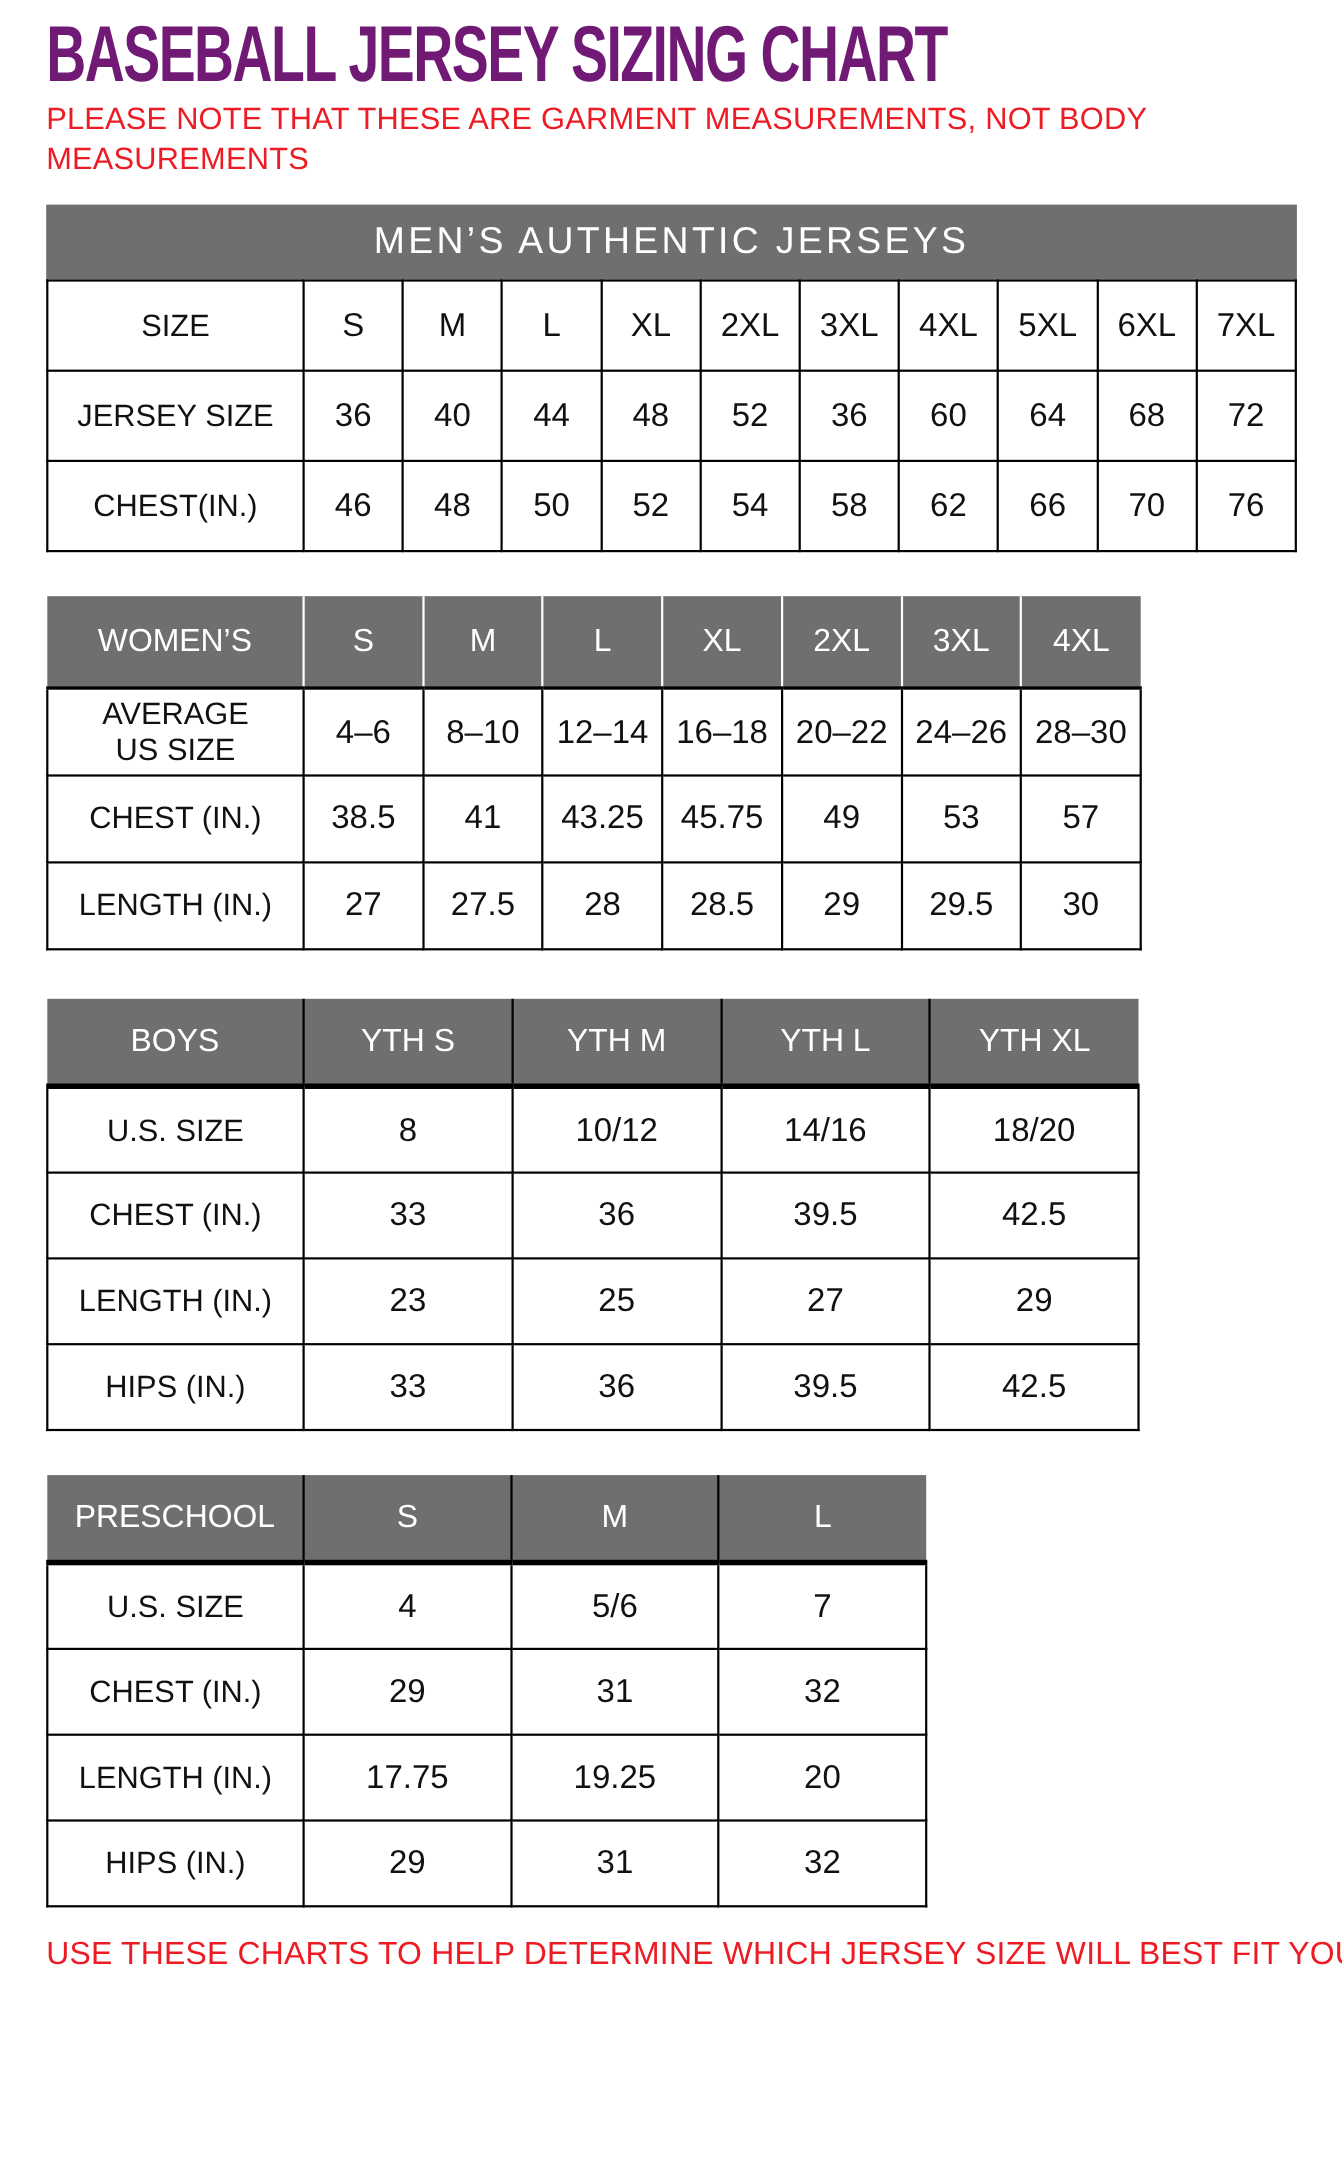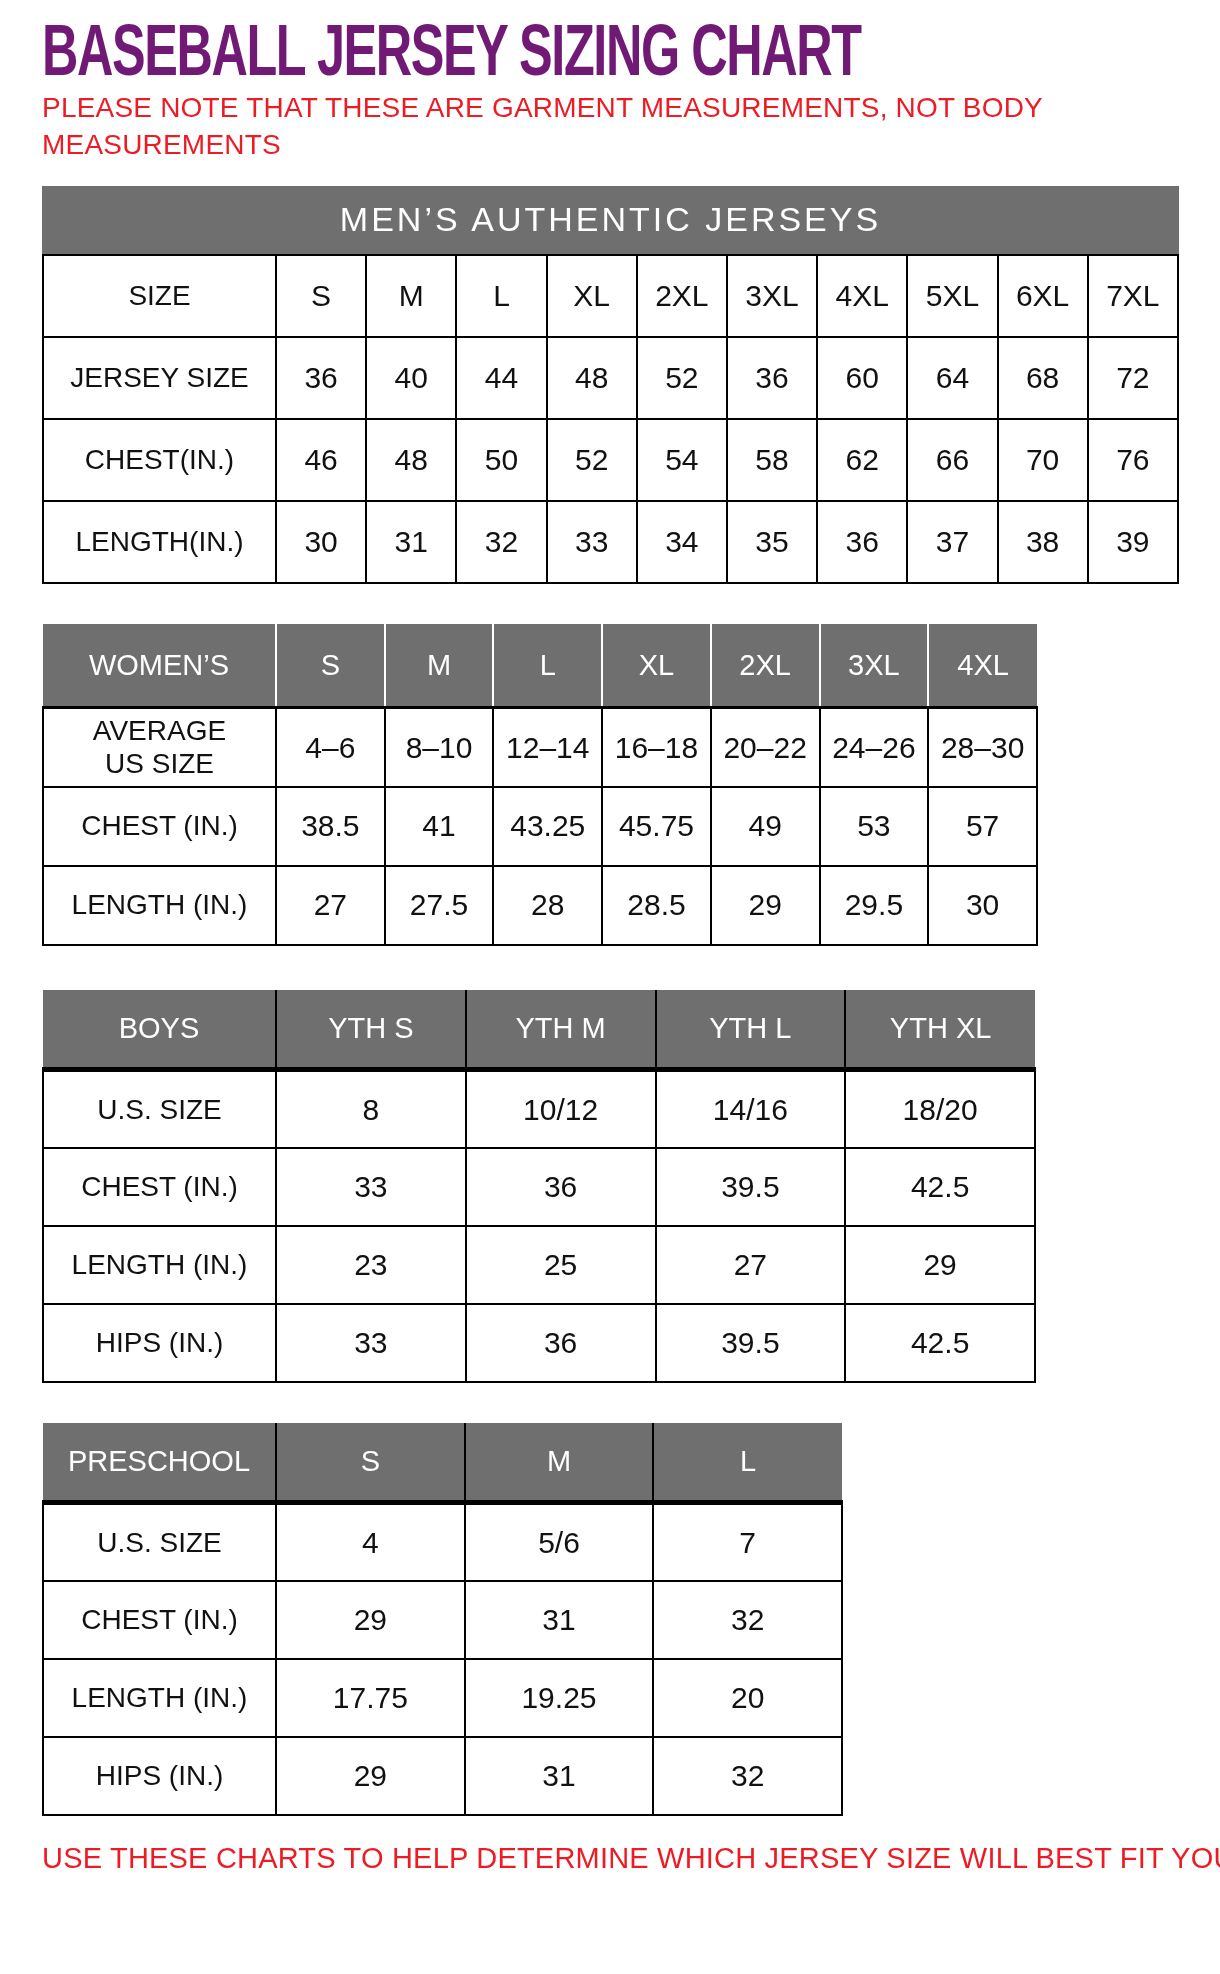--- a/index.html
+++ b/index.html
@@ -178,33 +178,20 @@
           <td>48</td>
           <td>50</td>
           <td>52</td>
           <td>54</td>
           <td>58</td>
           <td>62</td>
           <td>66</td>
           <td>70</td>
           <td>76</td>
         </tr>
-        <tr>
-          <td>LENGTH(IN.)</td>
-          <td>30</td>
-          <td>31</td>
-          <td>32</td>
-          <td>33</td>
-          <td>34</td>
-          <td>35</td>
-          <td>36</td>
-          <td>37</td>
-          <td>38</td>
-          <td>39</td>
-        </tr>
       </tbody>
   </table>
 
   <table class="sizing-table womens">
     <colgroup>
         <col class="c-label">
         <col>
         <col>
         <col>
         <col>

